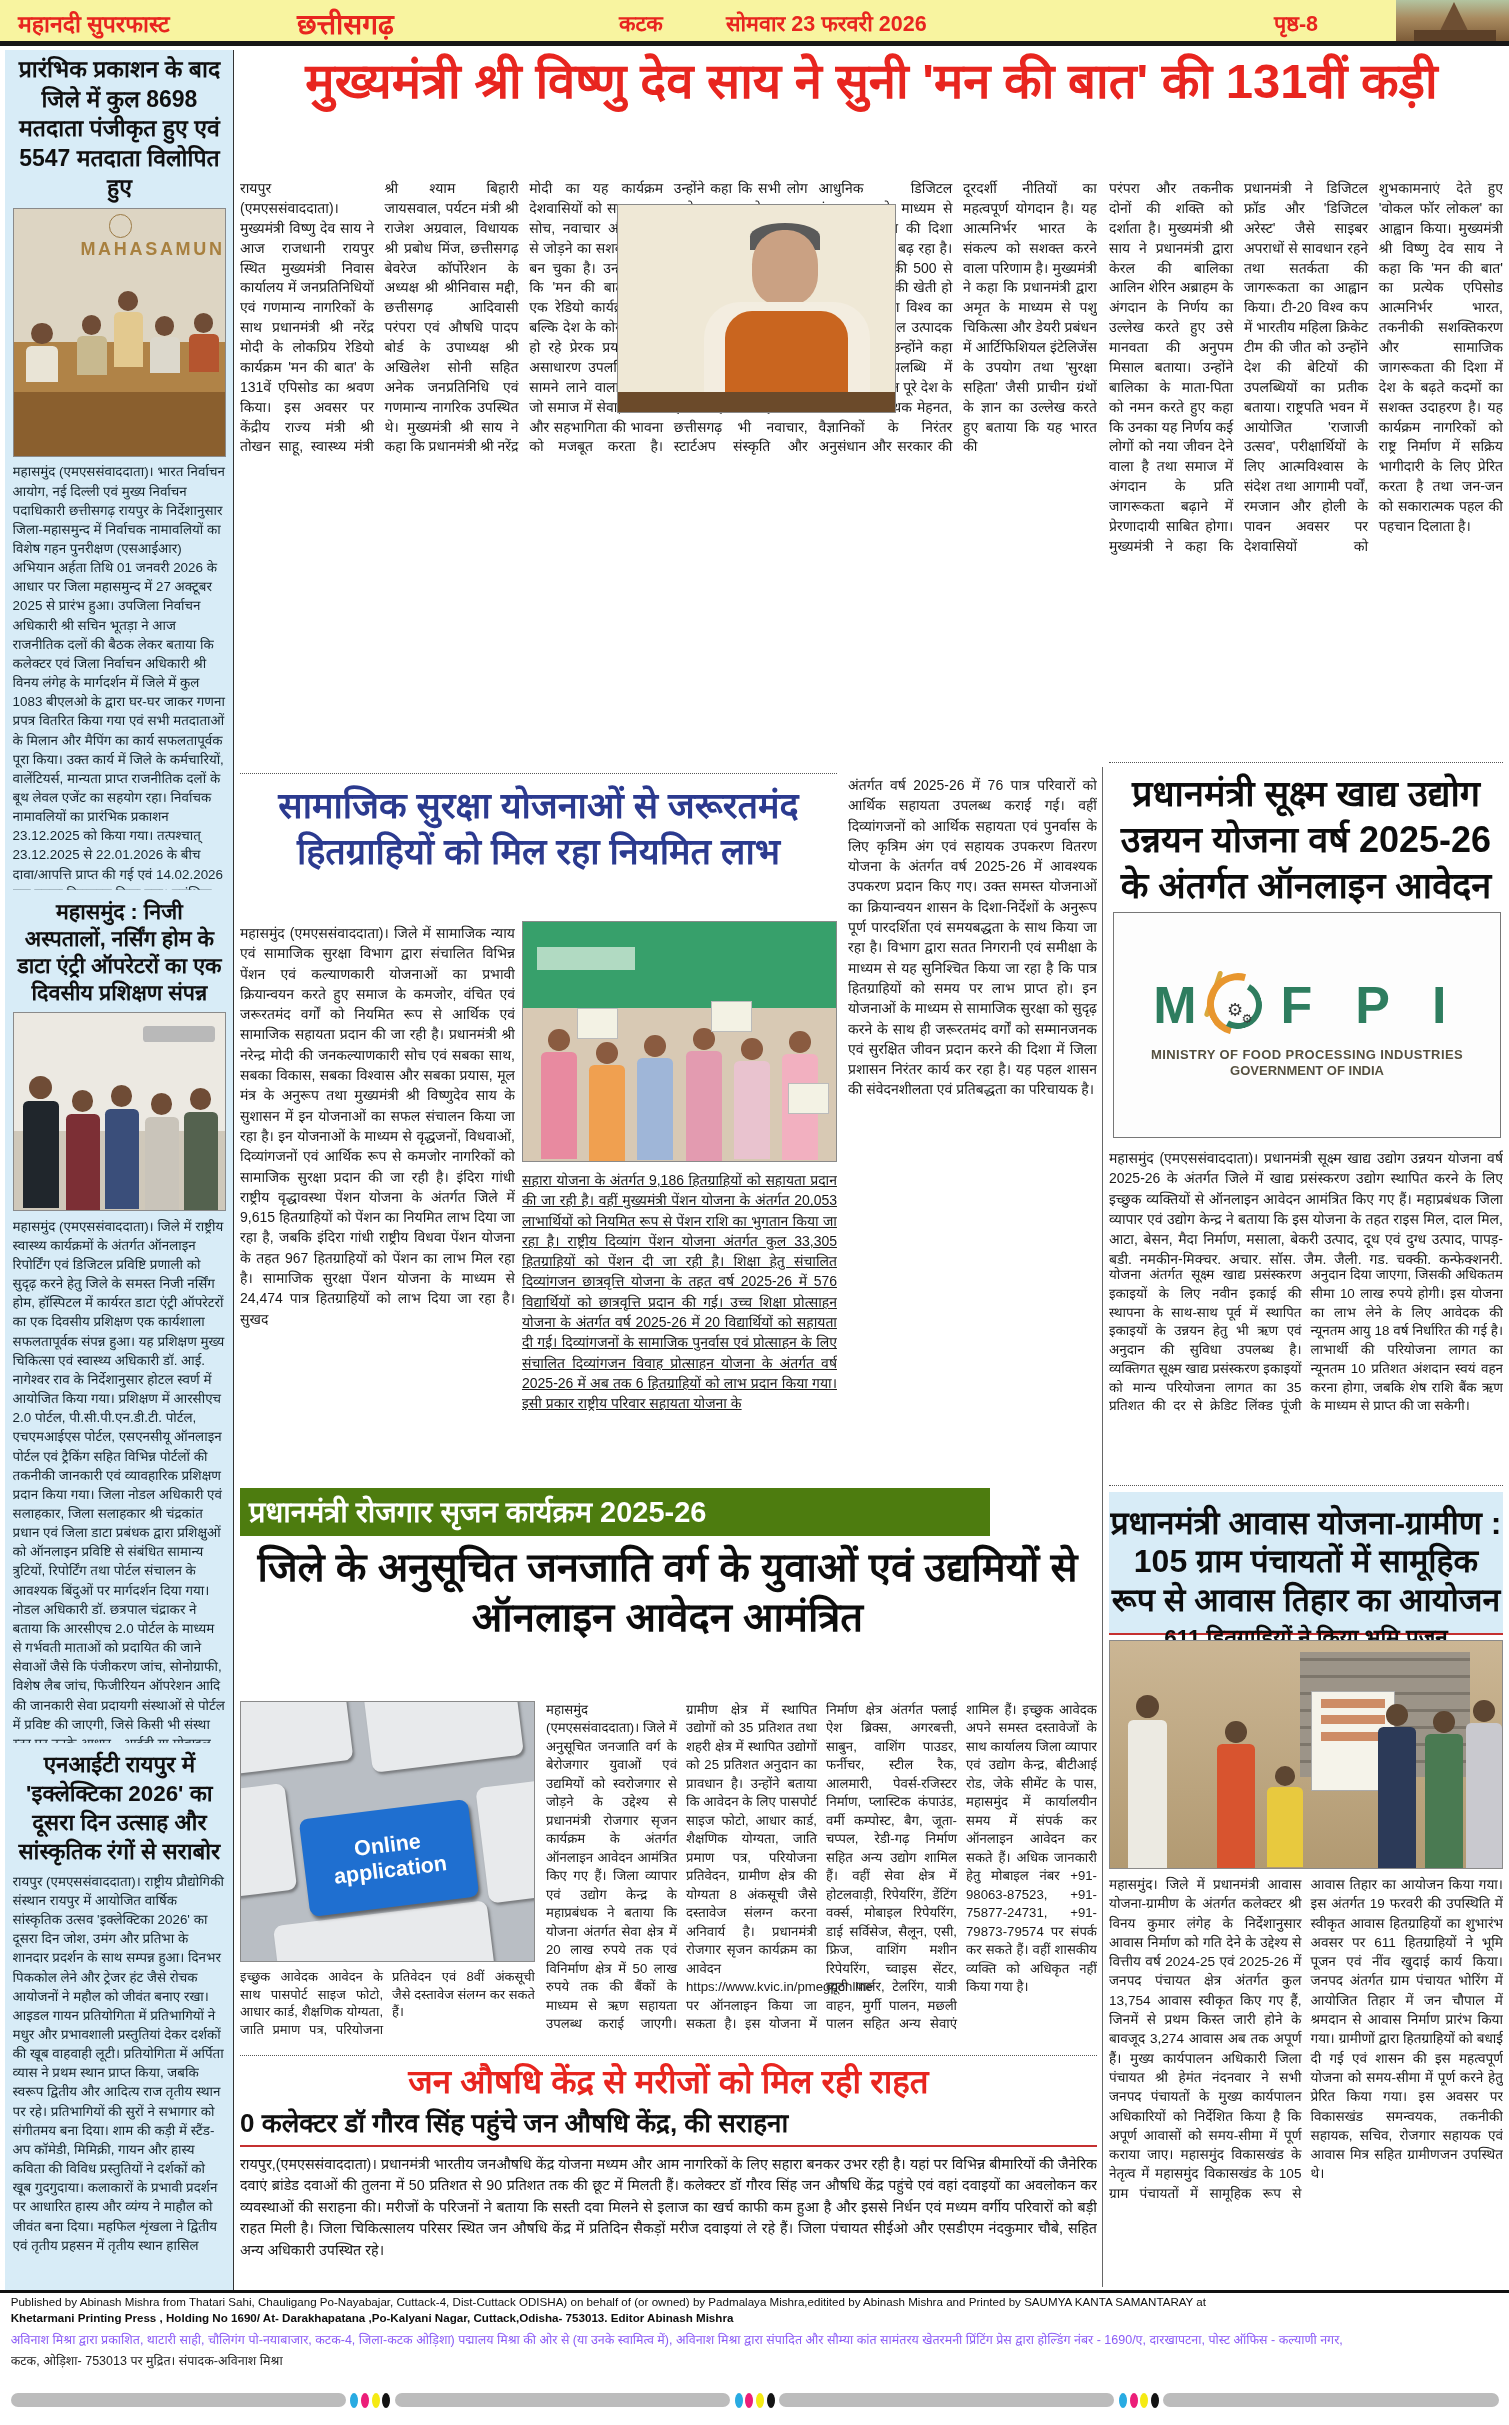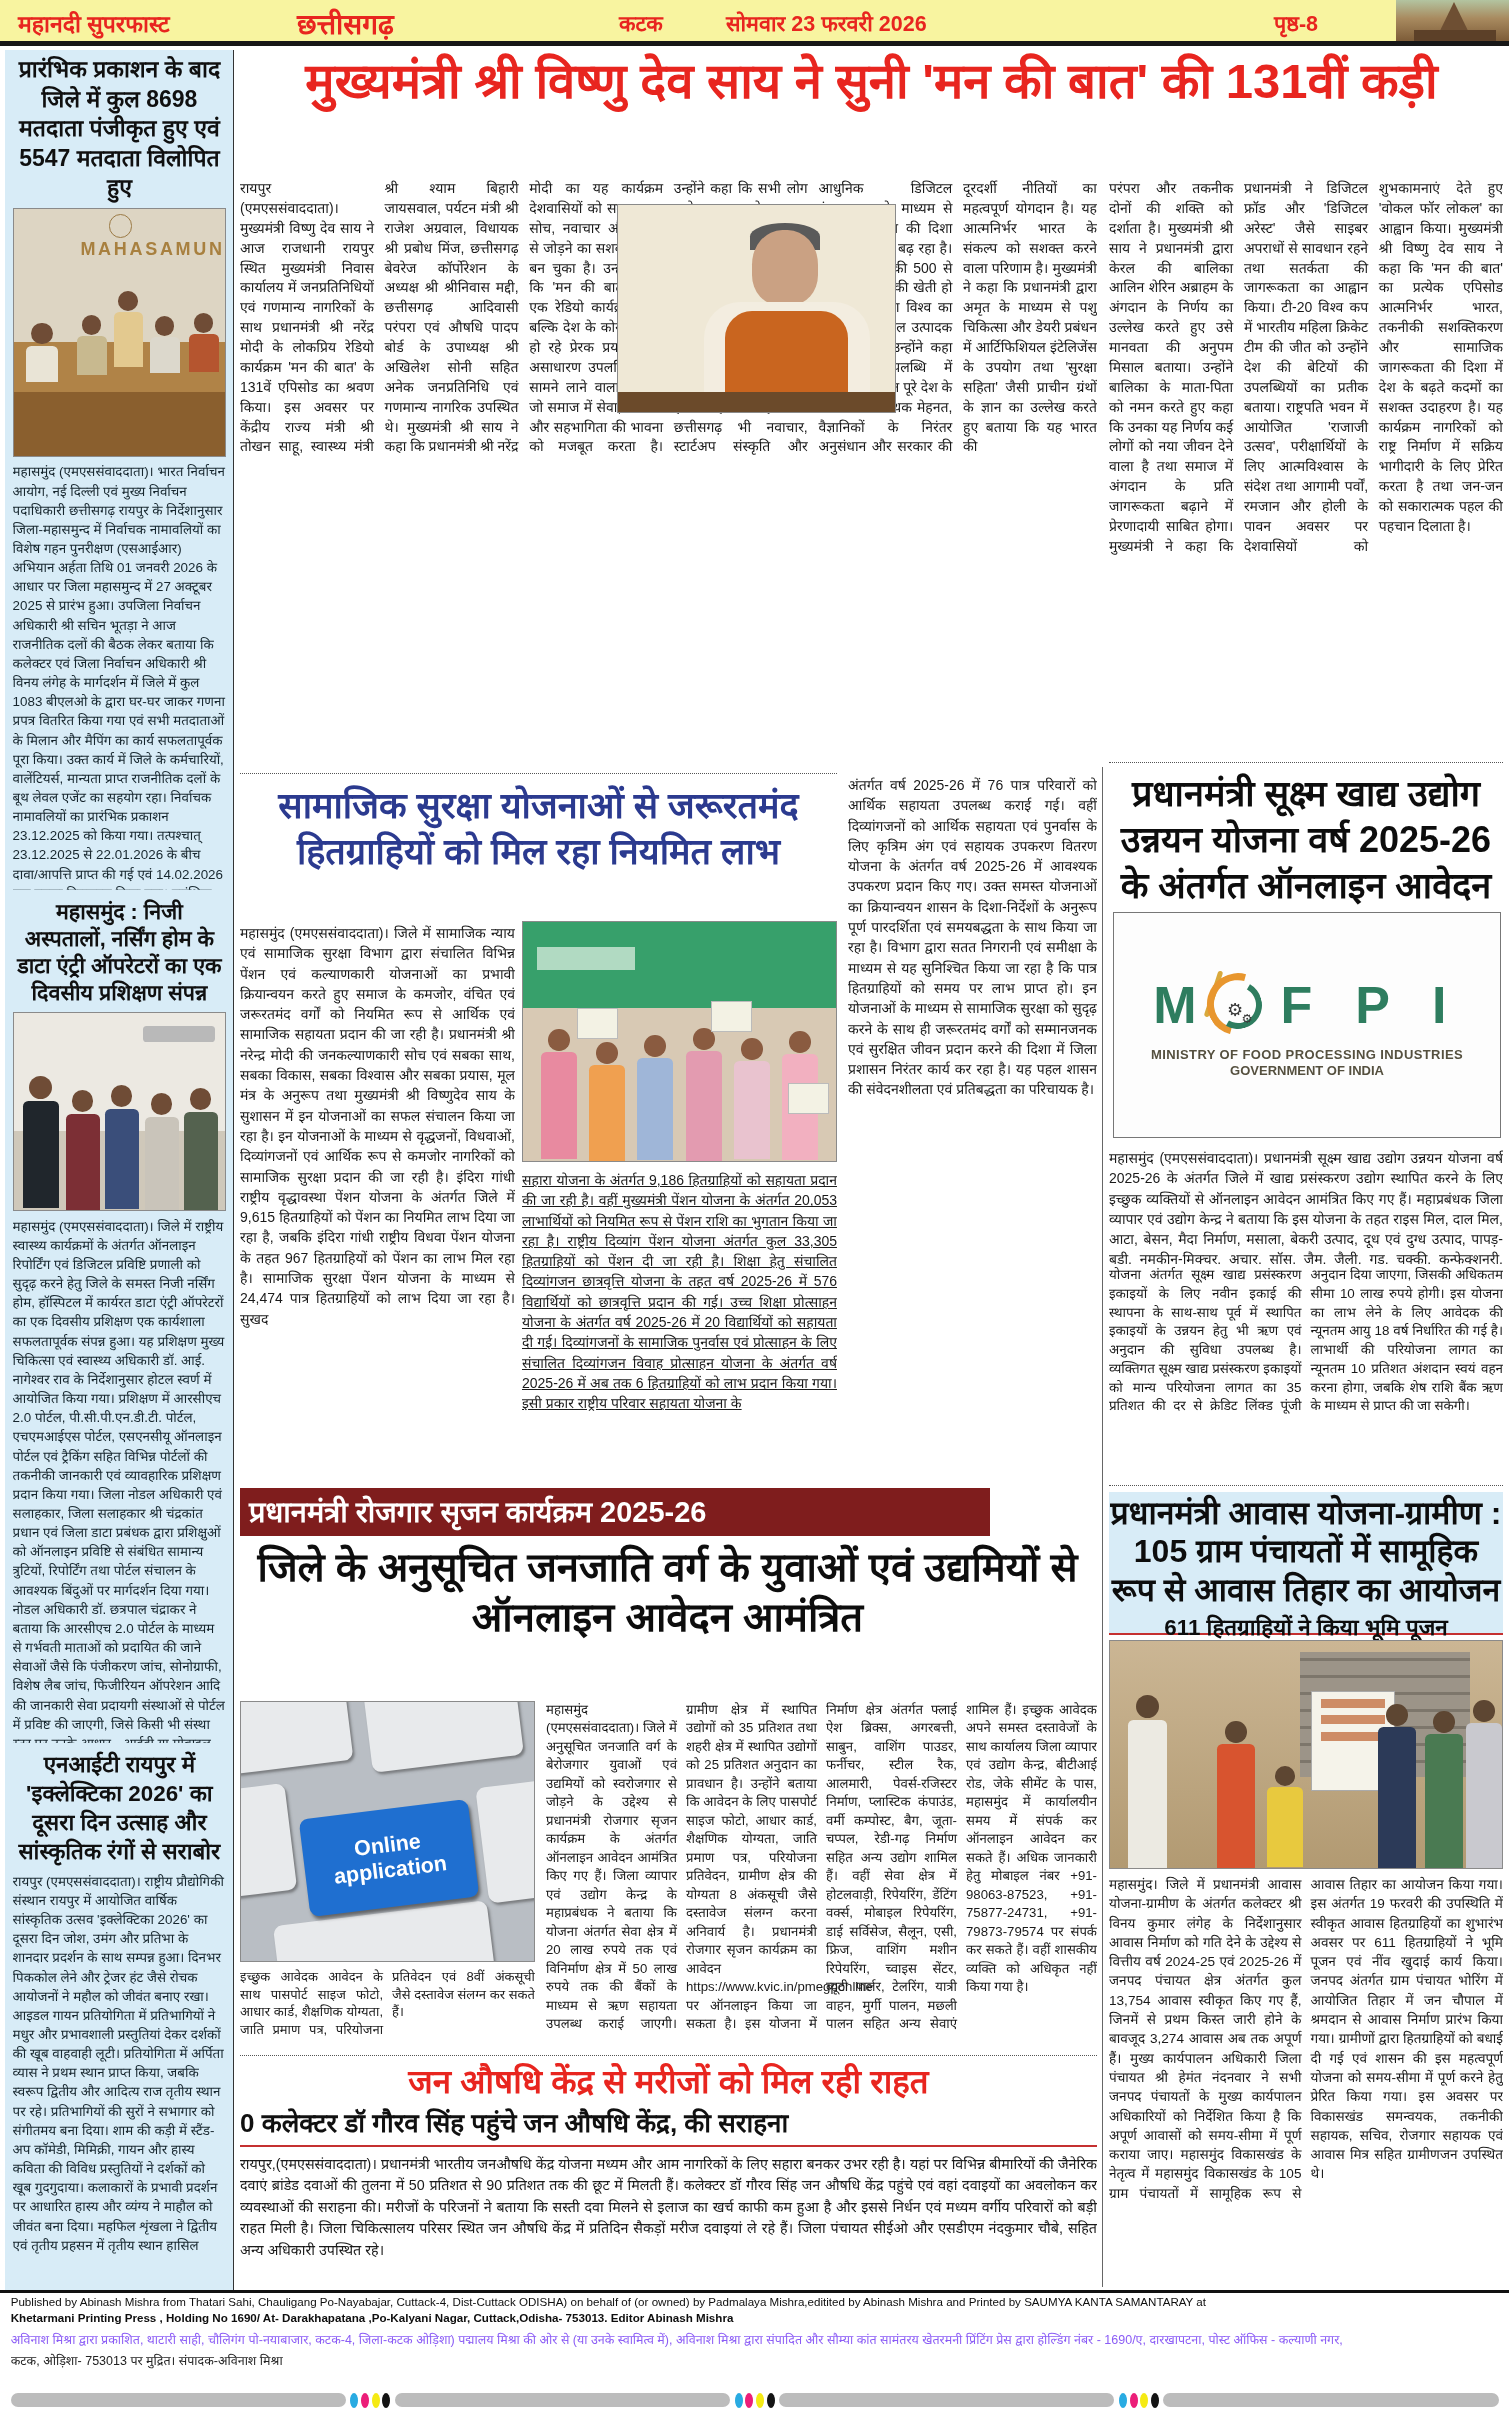--- a/index.html
+++ b/index.html
@@ -61,21 +61,21 @@
   .social-headline{position:absolute;left:240px;top:783px;width:597px;height:134px;color:#2b3a8f;
       font-size:36px;font-weight:bold;text-align:center;line-height:1.28;overflow:hidden;}
   .social-col-a{position:absolute;left:240px;top:923px;width:275px;height:560px;font-size:14px;line-height:1.45;overflow:hidden;}
   .social-col-b{position:absolute;left:522px;top:1170px;width:315px;height:313px;font-size:14px;line-height:1.45;overflow:hidden;text-decoration:underline;}
   .social-col-c{position:absolute;left:848px;top:775px;width:249px;height:708px;font-size:14px;line-height:1.45;overflow:hidden;}
   .rally-photo{position:absolute;left:522px;top:921px;width:315px;height:241px;background:#d8c9b4;}
   .rally-banner{position:absolute;left:0;top:0;width:100%;height:36%;background:#37a06b;}
   .rally-banner i{position:absolute;top:25px;left:14.3px;width:98px;height:23px;background:#cfe9d8;opacity:.8;}
   .placard{position:absolute;width:39px;height:29px;background:#f3f2e4;border:0.9px solid #bbb;}
   
-  .pmegp-band{position:absolute;left:240px;top:1488px;width:750px;height:48px;background:#7f1d1d;
+  .pmegp-band{position:absolute;left:240px;top:1488px;width:750px;height:48px;background:#4d7c0f;
       color:#ffffff;font-size:29px;font-weight:bold;line-height:48px;padding-left:9px;box-sizing:border-box;overflow:hidden;}
   .pmegp-headline{position:absolute;left:240px;top:1542px;width:855px;height:154px;color:#0d0d0d;
       font-size:40px;font-weight:bold;text-align:center;line-height:1.25;overflow:hidden;}
   .onlineapp{position:absolute;left:240px;top:1701px;width:295px;height:261px;background:#b9bec4;}
   .key{position:absolute;background:#e8eaec;border-radius:9px;box-shadow:1.8px 2.7px 2.7px rgba(60,60,60,.5);}
   .key-blue{position:absolute;left:63px;top:107px;width:170px;height:98px;background:#1f6fd0;border-radius:9px;
       color:#fff;font-weight:bold;font-size:21.5px;display:flex;flex-direction:column;align-items:center;justify-content:center;
       transform:rotate(-7deg);box-shadow:1.8px 3.6px 3.6px rgba(40,40,40,.6);}
   .pmegp-under{position:absolute;left:240px;top:1968px;width:295px;height:82px;column-count:2;column-gap:9px;
       font-size:13px;line-height:1.35;overflow:hidden;}
@@ -103,21 +103,21 @@
   .gear1{position:absolute;left:21.5px;top:27px;font-size:18px;color:#3a3a3a;}
   .gear2{position:absolute;left:36px;top:39px;font-size:12.5px;color:#3a3a3a;}
   .wheat{position:absolute;left:5.4px;top:-1.8px;width:5.4px;height:48px;background:#d9a93c;border-radius:2.7px;transform:rotate(18deg);}
   .logo-line1{font-size:13px;font-weight:bold;color:#55503f;margin-top:9px;letter-spacing:0.4px;}
   .logo-line2{font-size:13px;font-weight:bold;color:#55503f;margin-top:1.8px;}
   .mofpi-intro{position:absolute;left:1109px;top:1148px;width:394px;height:116px;font-size:14px;line-height:1.45;overflow:hidden;}
   .mofpi-cols{position:absolute;left:1109px;top:1266px;width:394px;height:215px;column-count:2;column-gap:9px;
       font-size:13.4px;line-height:1.4;overflow:hidden;}
   .r-sep2{left:1109px;top:1485px;width:394px;}
   .awas-headbox{position:absolute;left:1109px;top:1492px;width:394px;height:143px;background:#d8ecf7;
-      border-bottom:2.7px solid #c53030;box-sizing:border-box;padding-top:2px;}
+      border-bottom:2.7px solid #c53030;box-sizing:border-box;padding-top:12px;}
   .awas-head{font-size:32px;font-weight:bold;text-align:center;line-height:1.2;color:#0d0d0d;}
   .awas-sub{font-size:22.4px;font-weight:bold;text-align:center;margin-top:1.8px;color:#0d0d0d;}
   .awas-photo{position:absolute;left:1109px;top:1640px;width:394px;height:229px;background:linear-gradient(180deg,#cbb694,#b29a72);}
   .bricks{position:absolute;right:32px;top:10.7px;width:170px;height:125px;
       background:repeating-linear-gradient(0deg,#9c9488 0 14.3px,#7d766b 14.3px 17px);}
   .awas-banner{position:absolute;right:107px;top:50px;width:82px;height:98px;background:#f5f3ea;border:0.9px solid #aaa;}
   .awas-banner i{display:block;height:9px;margin:7.2px 9px 0 9px;background:#c06a3a;opacity:.75;}
   .awas-body{position:absolute;left:1109px;top:1875px;width:394px;height:411px;column-count:2;column-gap:9px;
       font-size:13.6px;line-height:1.42;overflow:hidden;}
   

